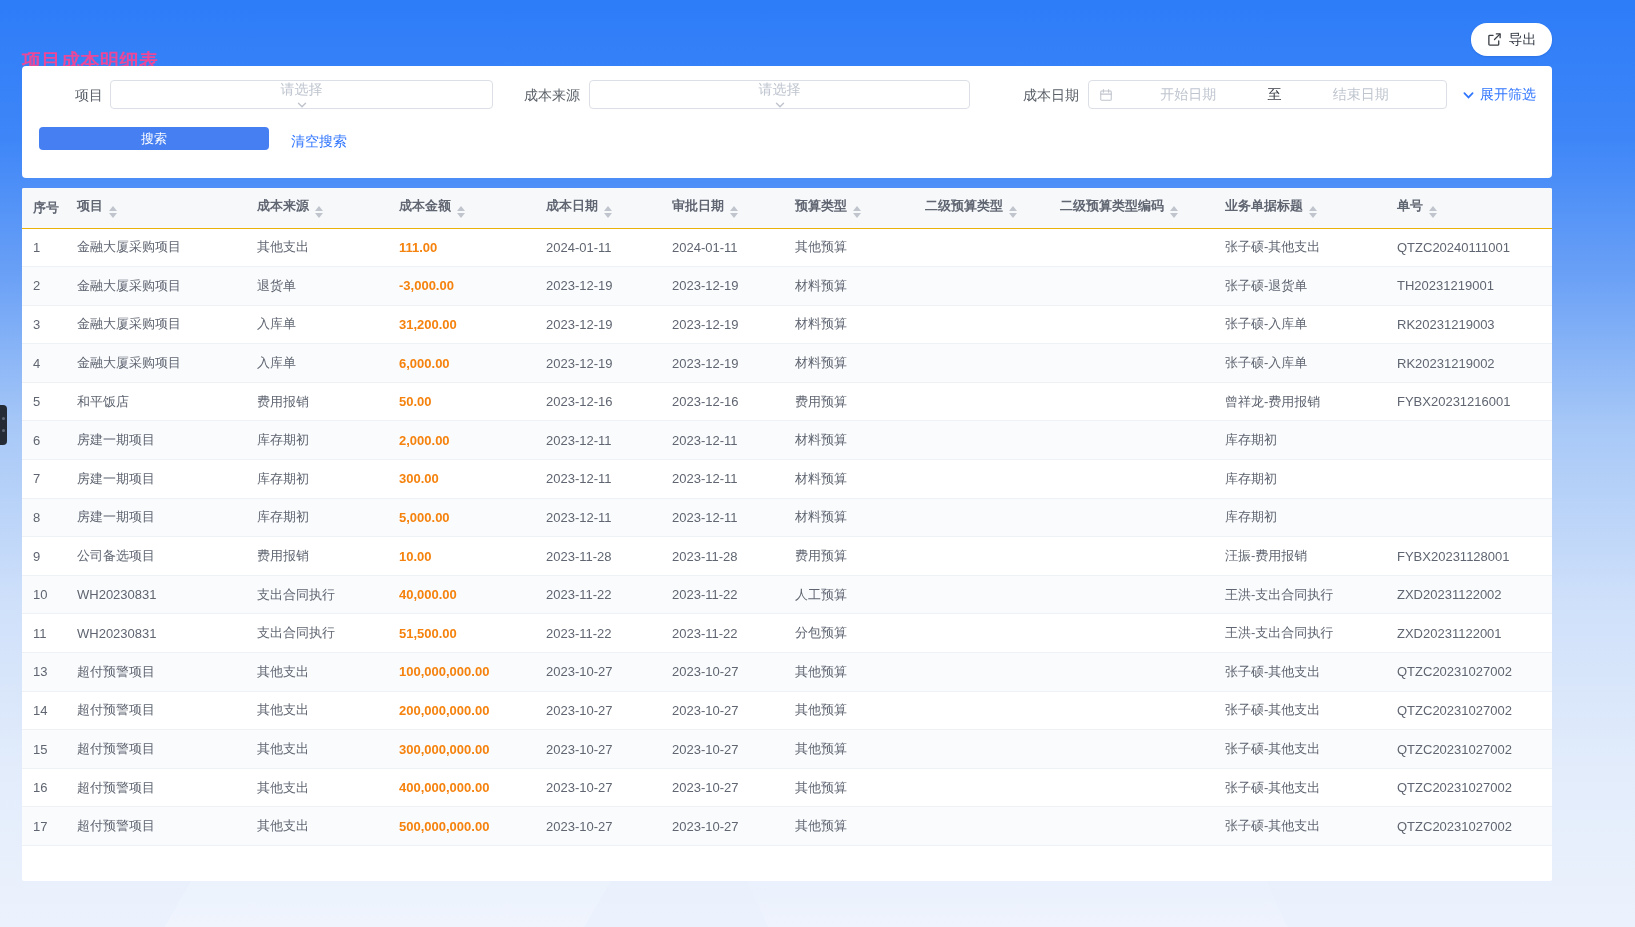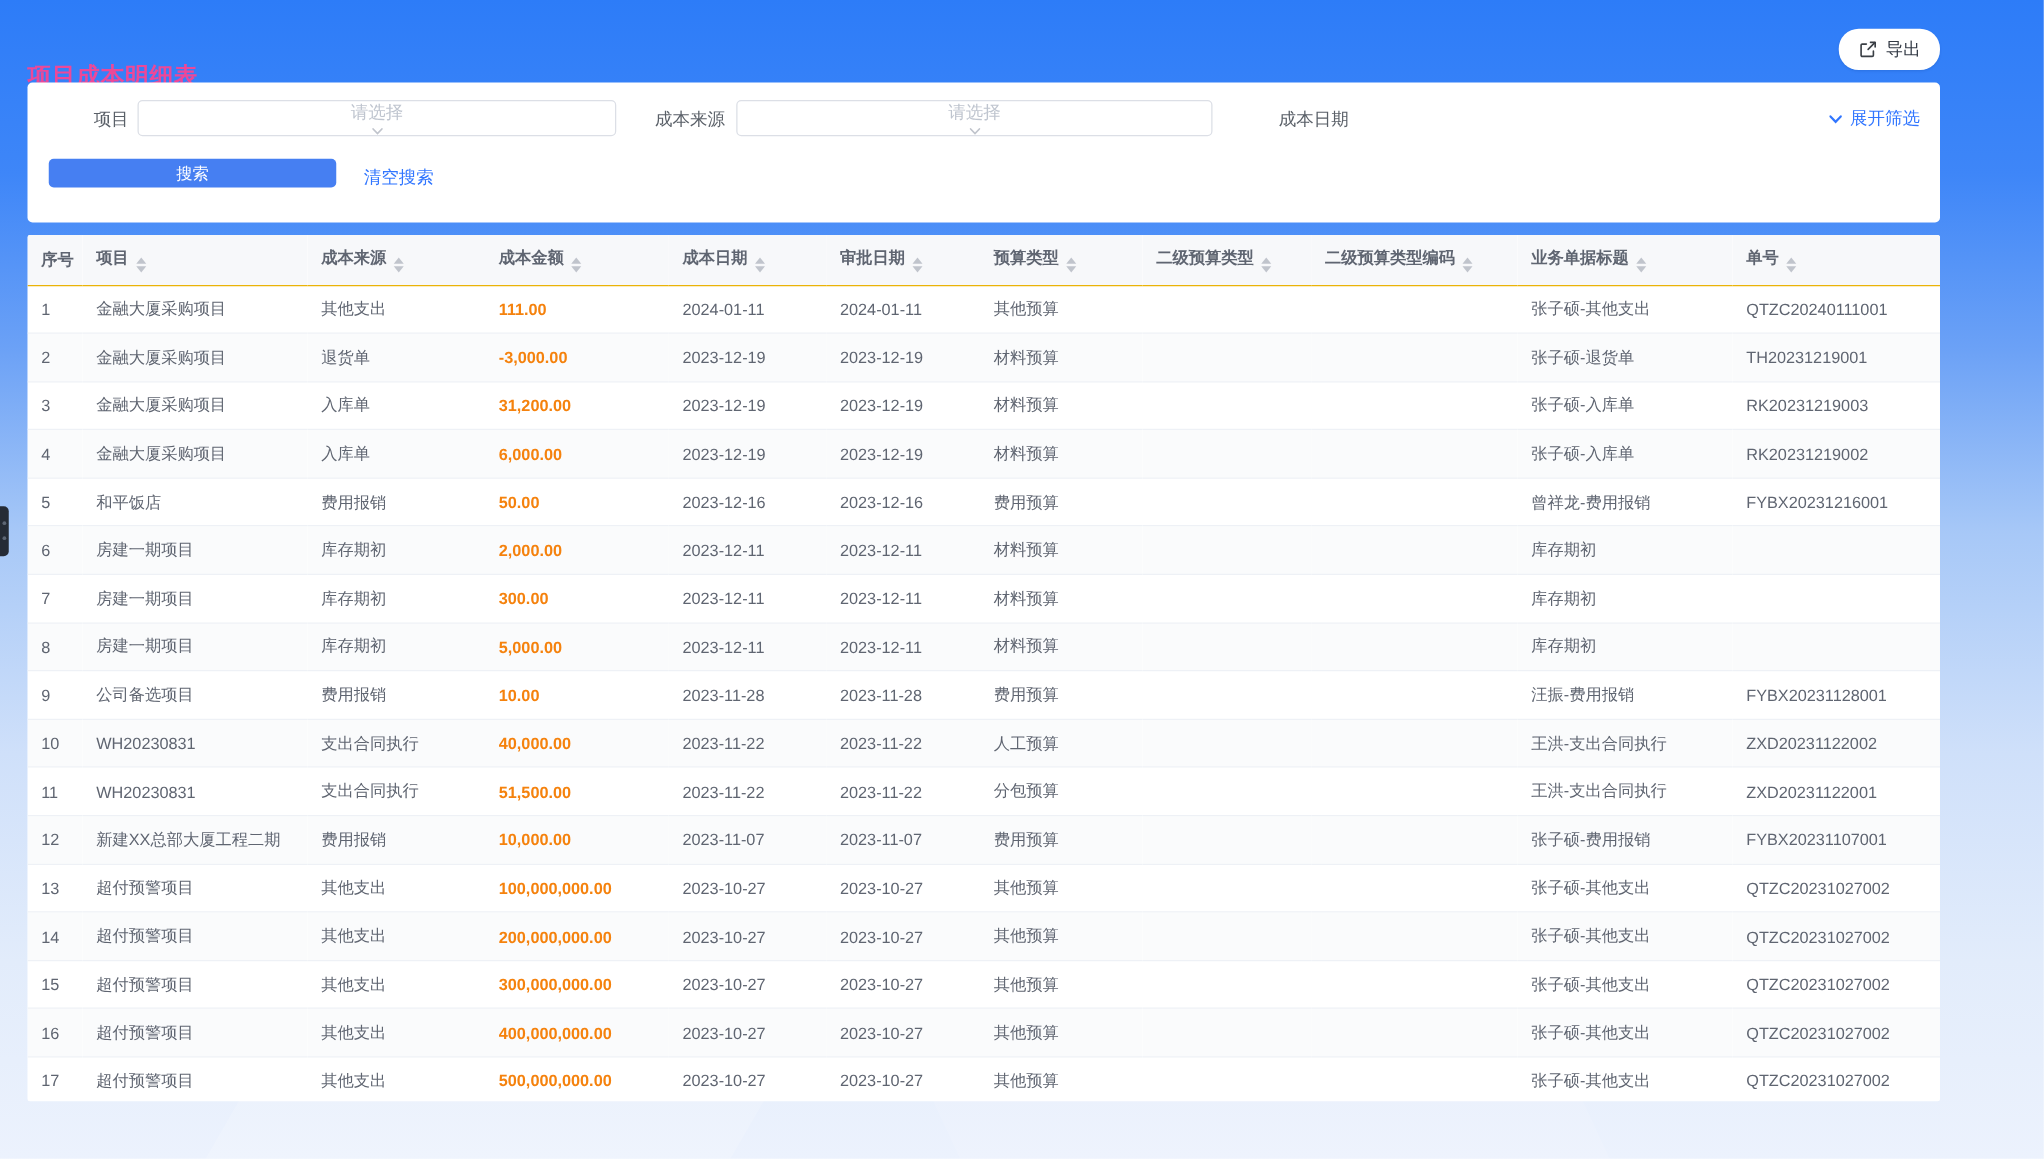--- a/index.html
+++ b/index.html
@@ -111,20 +111,31 @@
   <div class="select-box sel-source">
     <span class="placeholder">请选择</span>
     <span class="sel-arrow">
       <svg width="12" height="12" viewBox="0 0 12 12" fill="none" stroke="#c0c4cc" stroke-width="1.4" stroke-linecap="round">
           <path d="M2.5 4.2l3.5 3.6 3.5-3.6"></path>
         </svg>
     </span>
   </div>
 
   <div class="f-label lbl-date">成本日期</div>
+  <div class="date-range">
+    <span style="display:flex;">
+      <svg width="14" height="14" viewBox="0 0 16 16" fill="none" stroke="#c0c4cc" stroke-width="1.2" stroke-linecap="round">
+        <rect x="2" y="3.5" width="12" height="10.5" rx="1"></rect>
+          <path d="M5 1.8v3M11 1.8v3M2 7h12"></path>
+      </svg>
+    </span>
+    <span class="ph">开始日期</span>
+    <span class="date-sep">至</span>
+    <span class="ph">结束日期</span>
+  </div>
 
   <div class="expand-link">
     <span style="display:flex;">
       <svg width="13" height="13" viewBox="0 0 12 12" fill="none" stroke="#3176ff" stroke-width="1.6" stroke-linecap="round">
           <path d="M2.2 3.8L6 7.8l3.8-4"></path>
         </svg>
     </span>
     <span>展开筛选</span>
   </div>
 
@@ -330,33 +341,20 @@
           <td class="amount">51,500.00</td>
           <td>2023-11-22</td>
           <td>2023-11-22</td>
           <td>分包预算</td>
           <td></td>
           <td></td>
           <td>王洪-支出合同执行</td>
           <td>ZXD20231122001</td>
         </tr>
         <tr>
-          <td>12</td>
-          <td>新建XX总部大厦工程二期</td>
-          <td>费用报销</td>
-          <td class="amount">10,000.00</td>
-          <td>2023-11-07</td>
-          <td>2023-11-07</td>
-          <td>费用预算</td>
-          <td></td>
-          <td></td>
-          <td>张子硕-费用报销</td>
-          <td>FYBX20231107001</td>
-        </tr>
-        <tr>
           <td>13</td>
           <td>超付预警项目</td>
           <td>其他支出</td>
           <td class="amount">100,000,000.00</td>
           <td>2023-10-27</td>
           <td>2023-10-27</td>
           <td>其他预算</td>
           <td></td>
           <td></td>
           <td>张子硕-其他支出</td>

